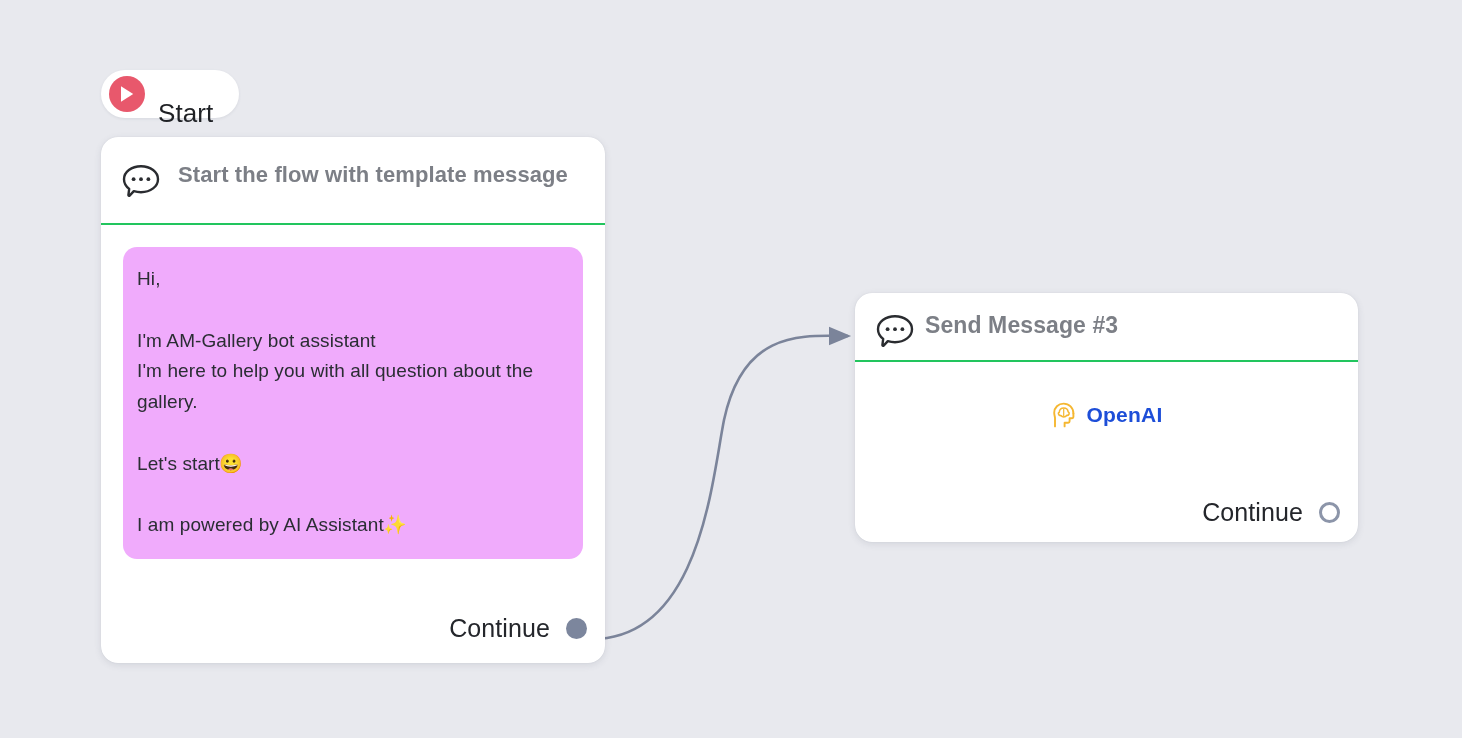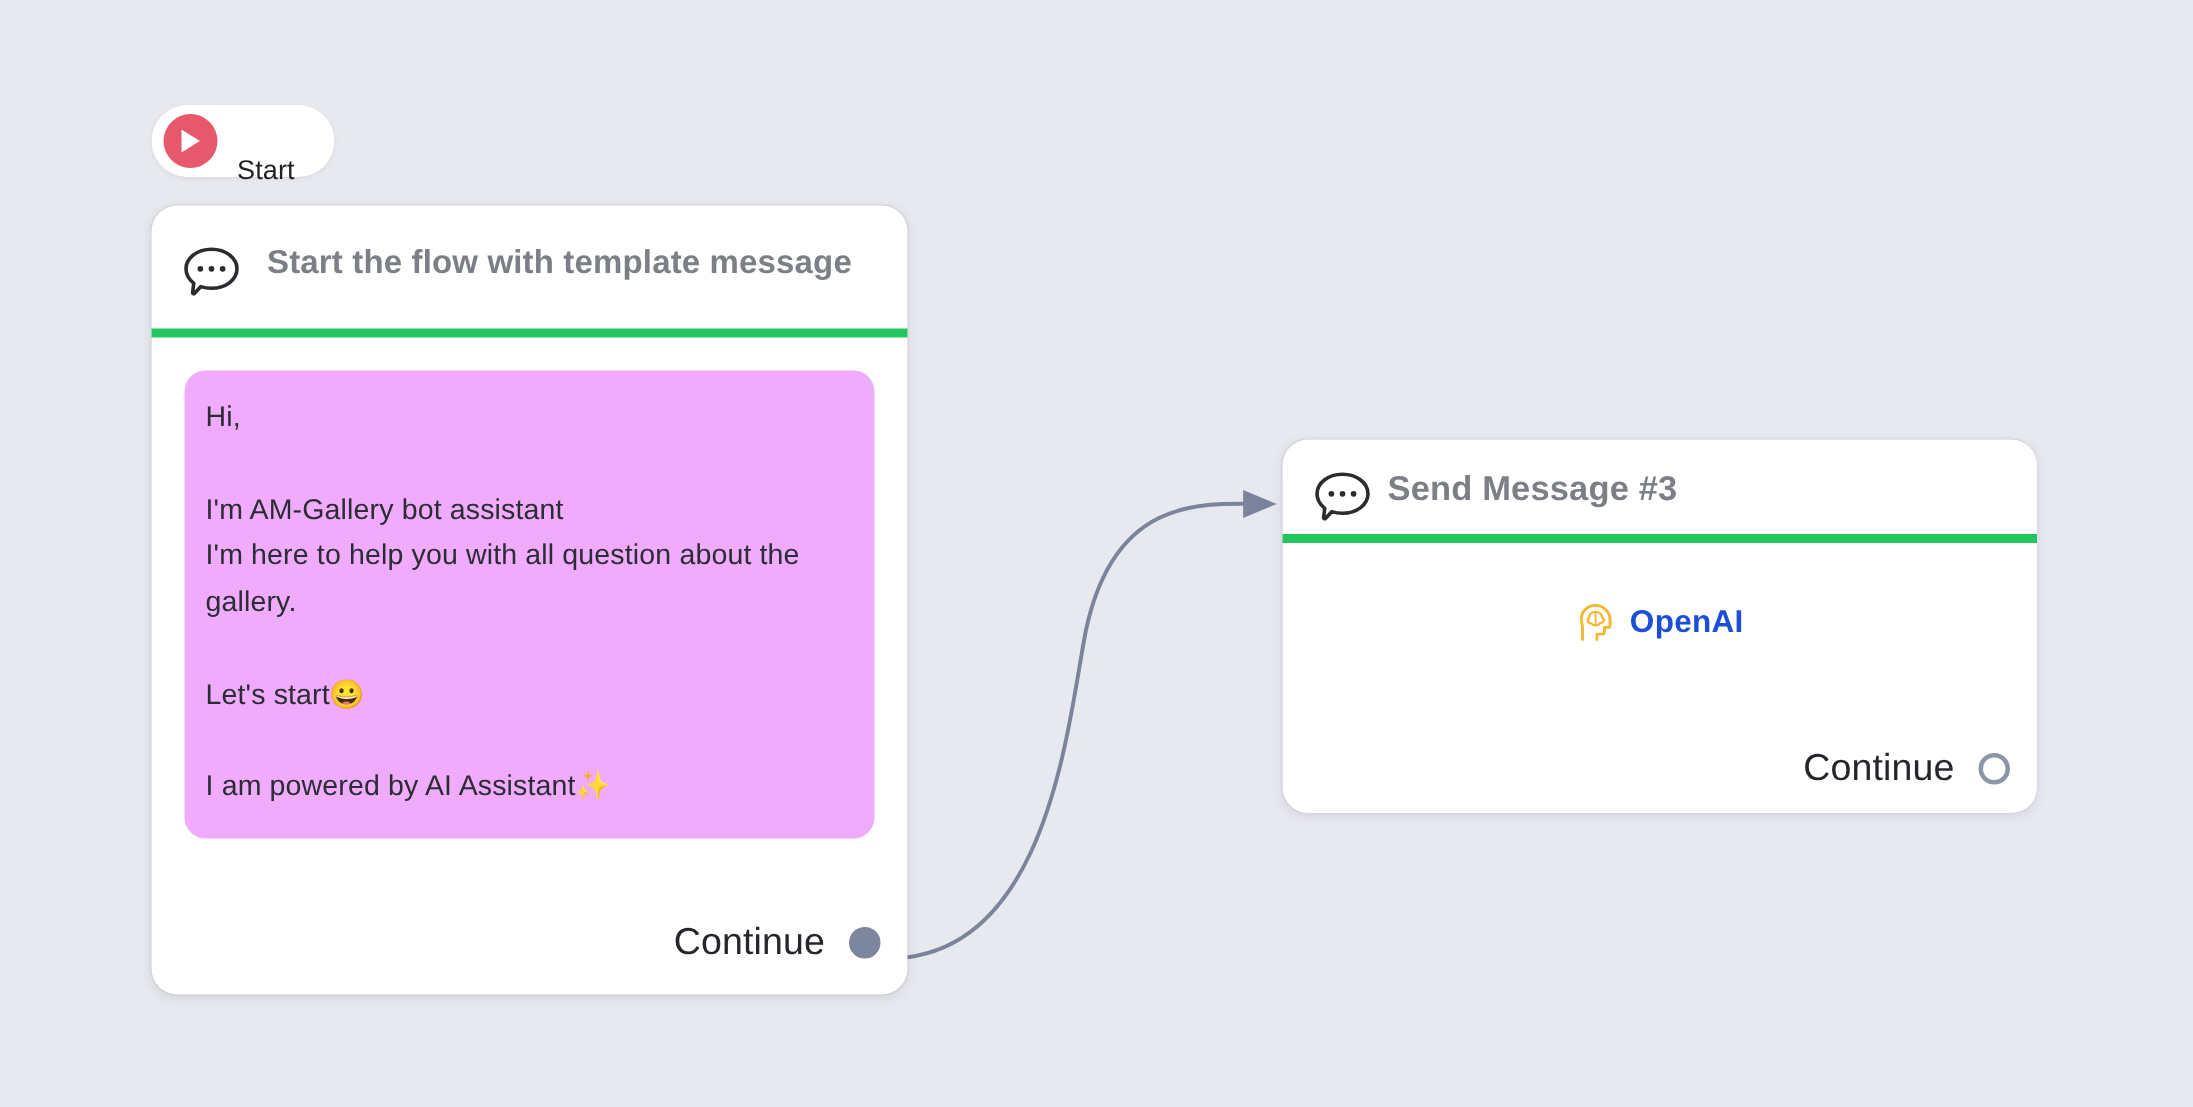--- a/index.html
+++ b/index.html
@@ -42,42 +42,42 @@
     border-radius: 50%;
     background: #e8586c;
     display: flex;
     align-items: center;
     justify-content: center;
     flex: none;
   }
   .start-play svg { display: block; }
   .start-label {
     margin-left: 13px;
-    font-size: 18px;
+    font-size: 26px;
     color: #1f2125;
     letter-spacing: 0.1px;
     white-space: nowrap;
     margin-top: 39px;
   }
 
   
   .node {
     position: absolute;
     background: #ffffff;
     border-radius: 17px;
     box-sizing: border-box;
     box-shadow: 0 2px 7px rgba(72, 79, 104, 0.13), 0 0 1px rgba(72,79,104,0.18);
     display: flex;
     flex-direction: column;
   }
   .node-header {
     display: flex;
     align-items: flex-start;
     padding: 20px 22px 16px 18px;
-    border-bottom: 6px solid #22c55e;
+    border-bottom: 2px solid #22c55e;
     box-sizing: border-box;
   }
   .node-header-icon {
     flex: none;
     width: 44px;
     display: flex;
     align-items: center;
     justify-content: center;
     padding-top: 4px;
   }

